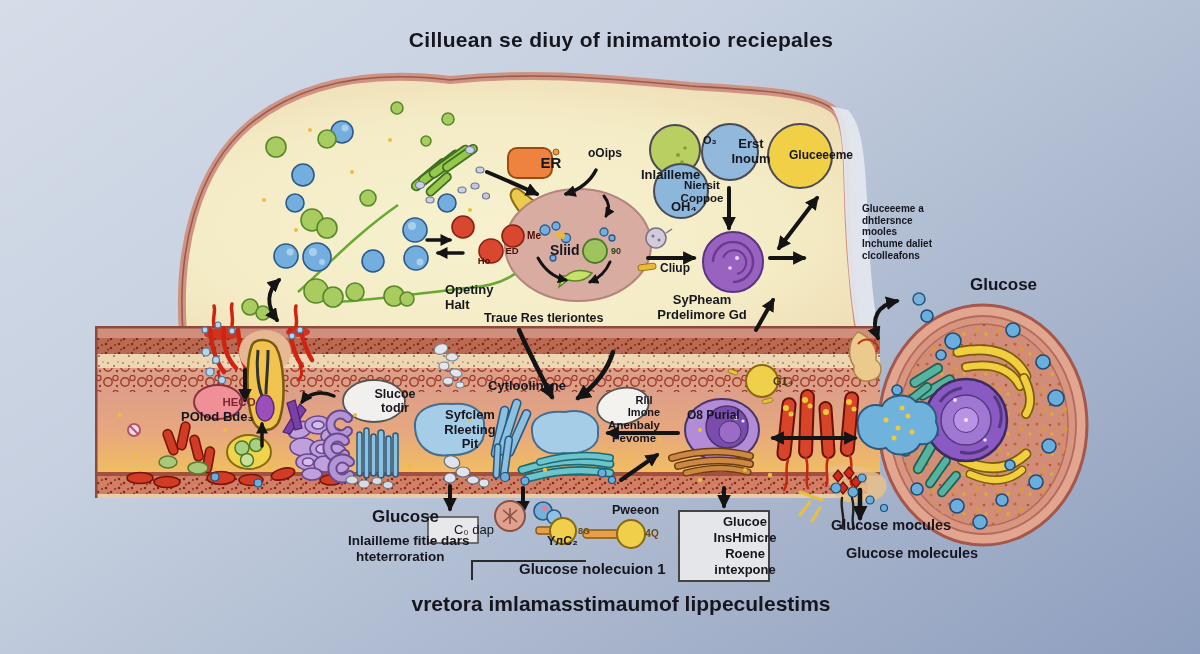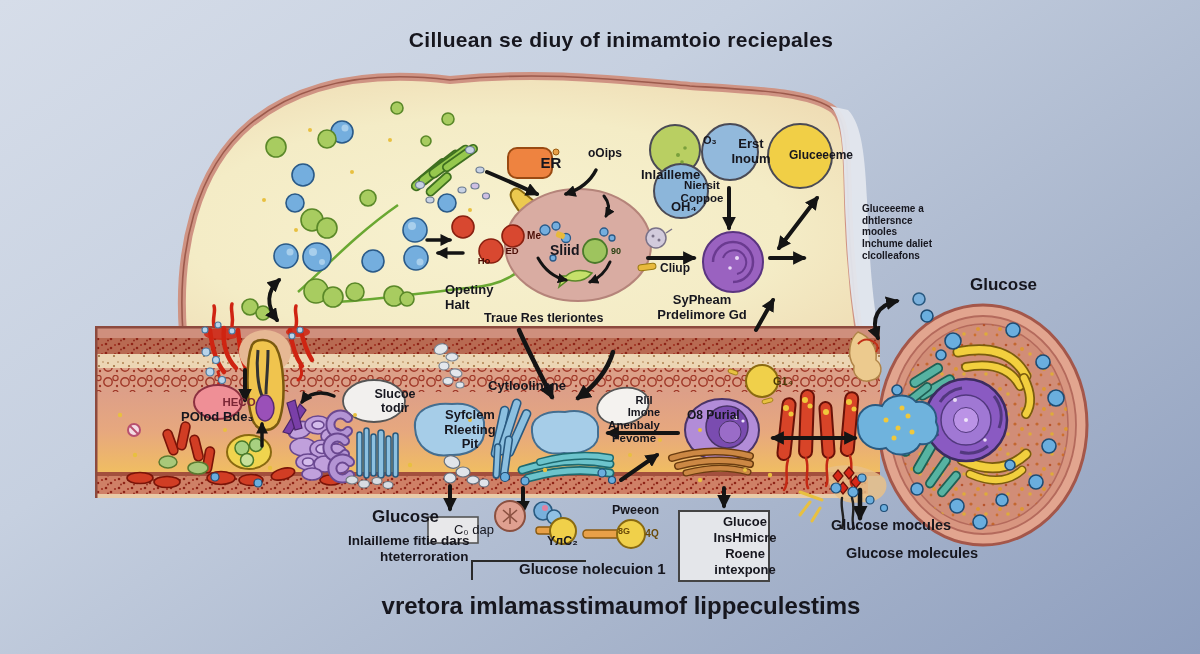--- a/index.html
+++ b/index.html
@@ -643,28 +643,28 @@
 Pit</div>
 <div class="lbl ctr" style="left:565px;top:432px;font-size:11.5px;margin-left:48px;">Anenbaly
 Pevome</div>
 <div class="lbl ctr" style="left:623px;top:406px;font-size:11px;">Rlil
 Imone</div>
 <div class="lbl" style="left:645px;top:409px;font-size:12px;">O8 Purial</div>
 <div class="lbl ctr" style="left:762px;top:381px;font-size:11px;color:#4a3808;">G1₄</div>
 
 <div class="lbl" style="left:330px;top:507px;font-size:17px;">Glucose</div>
 <div class="lbl" style="left:306px;top:533px;font-size:13.5px;">Inlailleme fitie dars</div>
-<div class="lbl" style="left:314px;top:549px;font-size:13.5px;margin-left:24px;">hteterroration</div>
+<div class="lbl" style="left:314px;top:549px;font-size:13.5px;">hteterroration</div>
 <div class="lbl ctr" style="left:453px;top:530px;font-size:13px;font-weight:400;">C₀ dap</div>
 <div class="lbl" style="left:505px;top:534px;font-size:12.5px;">YлC₂</div>
 <div class="lbl" style="left:570px;top:503px;font-size:12.5px;">Pweeon</div>
-<div class="lbl ctr" style="left:563px;top:531px;font-size:9px;color:#6a4a08;margin-left:40px;">8G</div>
+<div class="lbl ctr" style="left:563px;top:531px;font-size:9px;color:#6a4a08;">8G</div>
 <div class="lbl ctr" style="left:631px;top:534px;font-size:10px;color:#6a4a08;">4Q</div>
 <div class="lbl" style="left:477px;top:561px;font-size:15px;">Glucose nolecuion 1</div>
 <div class="lbl ctr" style="left:724px;top:546px;font-size:13px;line-height:1.22;">Glucoe
 InsHmicre
 Roene
 intexpone</div>
 <div class="lbl" style="left:789px;top:517px;font-size:14.5px;">Glucose mocules</div>
 <div class="lbl" style="left:804px;top:545px;font-size:14.5px;">Glucose molecules</div>
 
-<div class="lbl cw" style="top:592px;font-size:24px;">vretora imlamasstimaumof lippeculestims</div>
+<div class="lbl cw" style="top:592px;font-size:21px;">vretora imlamasstimaumof lippeculestims</div>
 </div>
 
 </body></html>

